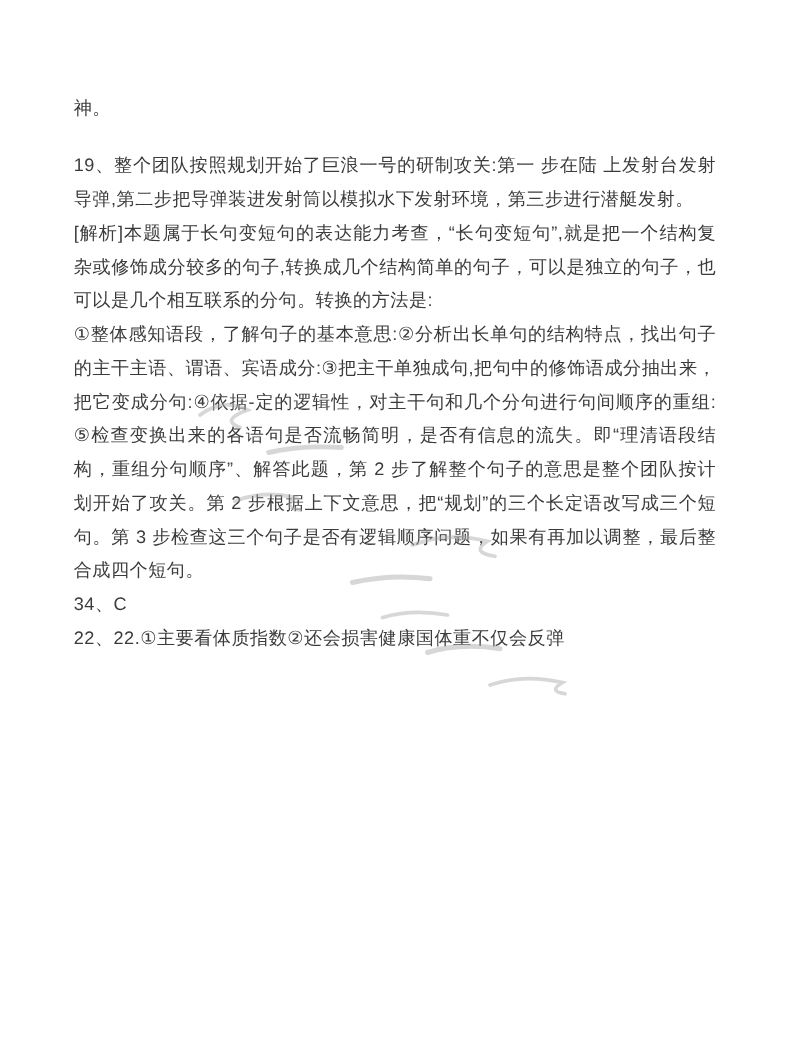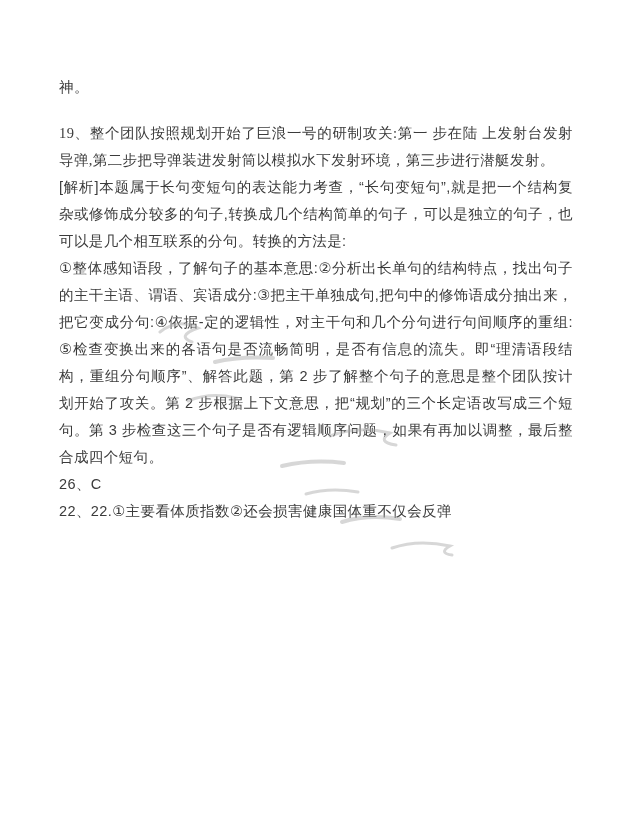--- a/index.html
+++ b/index.html
@@ -25,21 +25,20 @@
   .doc-body p {
     margin: 0;
     font-size: 14.5px;
     line-height: 27px;
     text-align: justify;
     letter-spacing: 0.4px;
     word-break: break-all;
   }
   p.gap-before {
     margin-top: 19px;
-    font-family: Liberation Serif, serif;
   }
   .smudge-layer {
     position: absolute;
     top: 0;
     left: 0;
     width: 631px;
     height: 831px;
     pointer-events: none;
   }
 </style>
@@ -52,21 +51,21 @@
     <p>神。</p>
 
     <p class="gap-before">19、整个团队按照规划开始了巨浪一号的研制攻关:第一 步在陆 上发射台发射导弹,第二步把导弹装进发射筒以模拟水下发射环境，第三步进行潜艇发射。</p>
 
     <p>[解析]本题属于长句变短句的表达能力考查，“长句变短句”,就是把一个结构复杂或修饰成分较多的句子,转换成几个结构简单的句子，可以是独立的句子，也可以是几个相互联系的分句。转换的方法是:</p>
 
     <p>①整体感知语段，了解句子的基本意思:②分析出长单句的结构特点，找出句子的主干主语、谓语、宾语成分:③把主干单独成句,把句中的修饰语成分抽出来，把它变成分句:④依据-定的逻辑性，对主干句和几个分句进行句间顺序的重组:⑤检查变换出来的各语句是否流畅简明，是否有信息的流失。即“理清语段结构，重组分句顺序”、解答此题，第 2 步了解整个句子的意思是整个团队按计划开始了攻关。第 2 步根据上下文意思，把“规划”的三个长定语改写成三个短句。第 3 步检查这三个句子是否有逻辑顺序问题，如果有再加以调整，最后整合成四个短句。</p>
 
 
 
-    <p>26、C</p>
+    <p>34、C</p>
 
     <p>22、22.①主要看体质指数②还会损害健康国体重不仅会反弹</p>
 
   </div>
 
   <svg class="smudge-layer" viewBox="0 0 631 831">
     <g fill="none" stroke="#a8a8a8" stroke-width="3" stroke-linecap="round" opacity="0.45">
       <path d="M 160 332 q 18 -14 38 -4 q -22 8 -6 14"></path>
       <path d="M 215 362 q 25 -6 58 -4" stroke-width="4"></path>
       <path d="M 188 401 q 22 -9 48 -3 q -10 8 4 10"></path>

